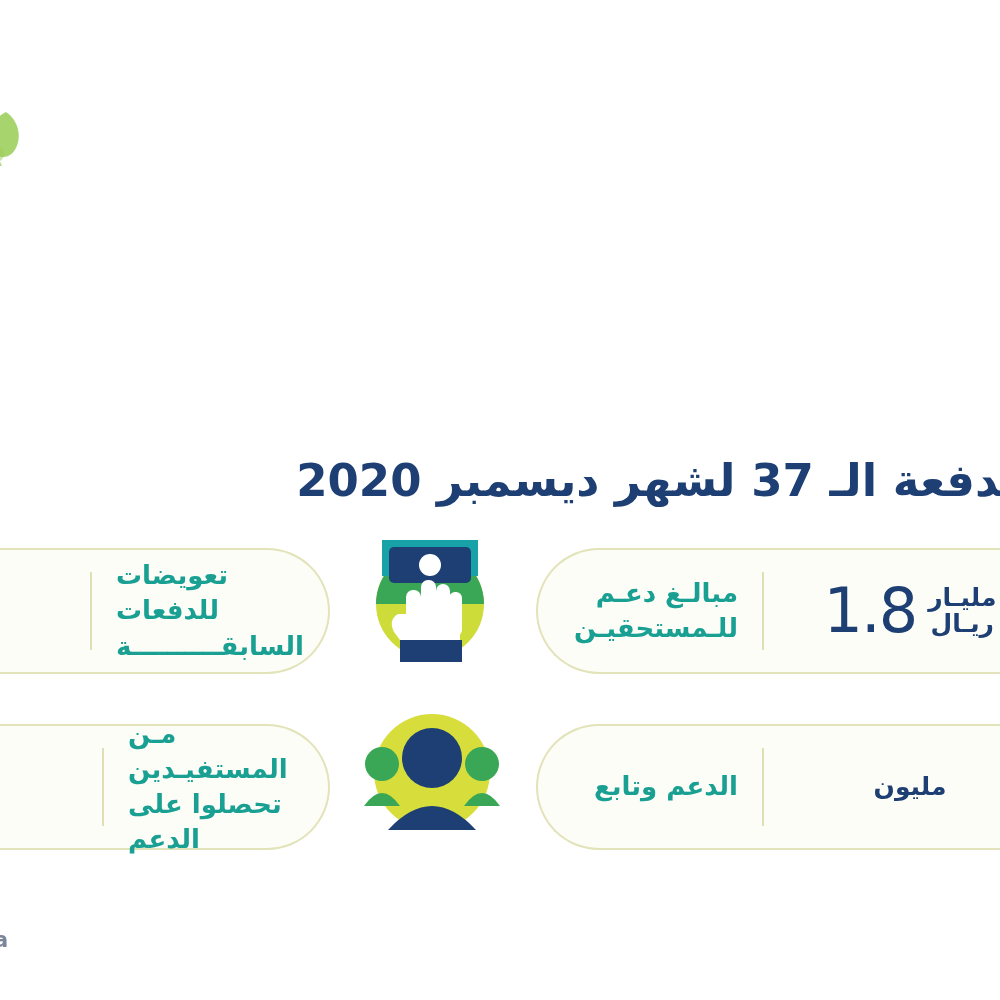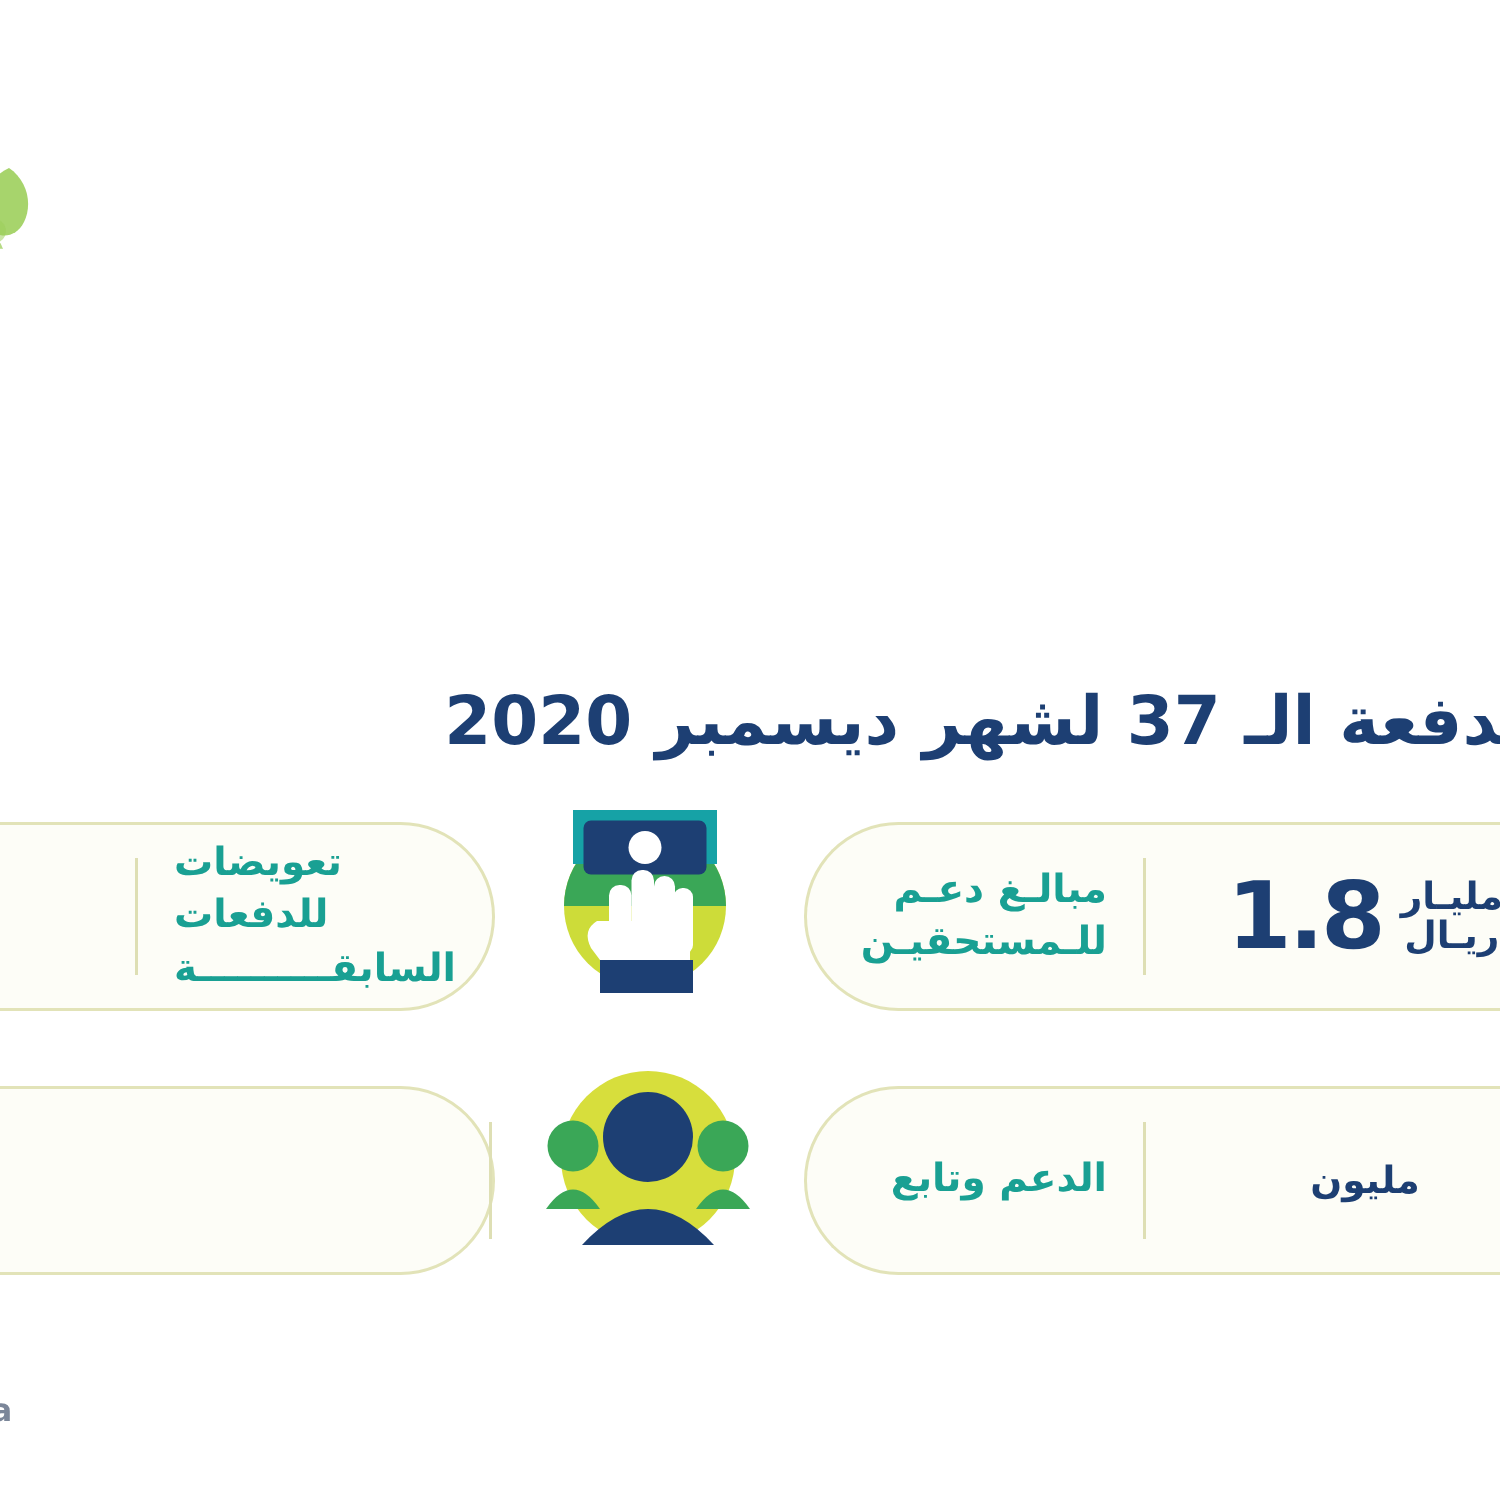--- a/index.html
+++ b/index.html
@@ -97,21 +97,21 @@
     justify-content: center;
     gap: 12px;
     flex: 0 0 auto;
     padding: 0 22px;
   }
   .card.right .value-block { width: 248px; }
   .card.left  .value-block { width: 248px; }
 
   .value-num {
     font-size: 62px;
-    font-weight: 700;
+    font-weight: 400;
     color: #1d3f73;
     line-height: 1;
     letter-spacing: -2px;
     direction: ltr;
   }
   .value-unit {
     font-size: 25px;
     font-weight: 700;
     color: #1d3f73;
     line-height: 1.05;
@@ -199,20 +199,22 @@
   <div class="card left l1">
     <div class="label-block">تعويضات للدفعات
 السابقــــــــــة</div>
     <div class="divider"></div>
     <div class="value-block">
       
     </div>
   </div>
 
   <div class="card left l2">
+    <div class="label-block">مـن المستفيـدين
+تحصلوا على الدعم</div>
     <div class="divider"></div>
     <div class="value-block">
       
     </div>
   </div>
 
   <div class="icon-slot top">
     <svg viewBox="0 0 140 140" width="140" height="140" aria-hidden="true">
 
       <circle cx="68" cy="74" r="54" fill="#cddc39"></circle>

